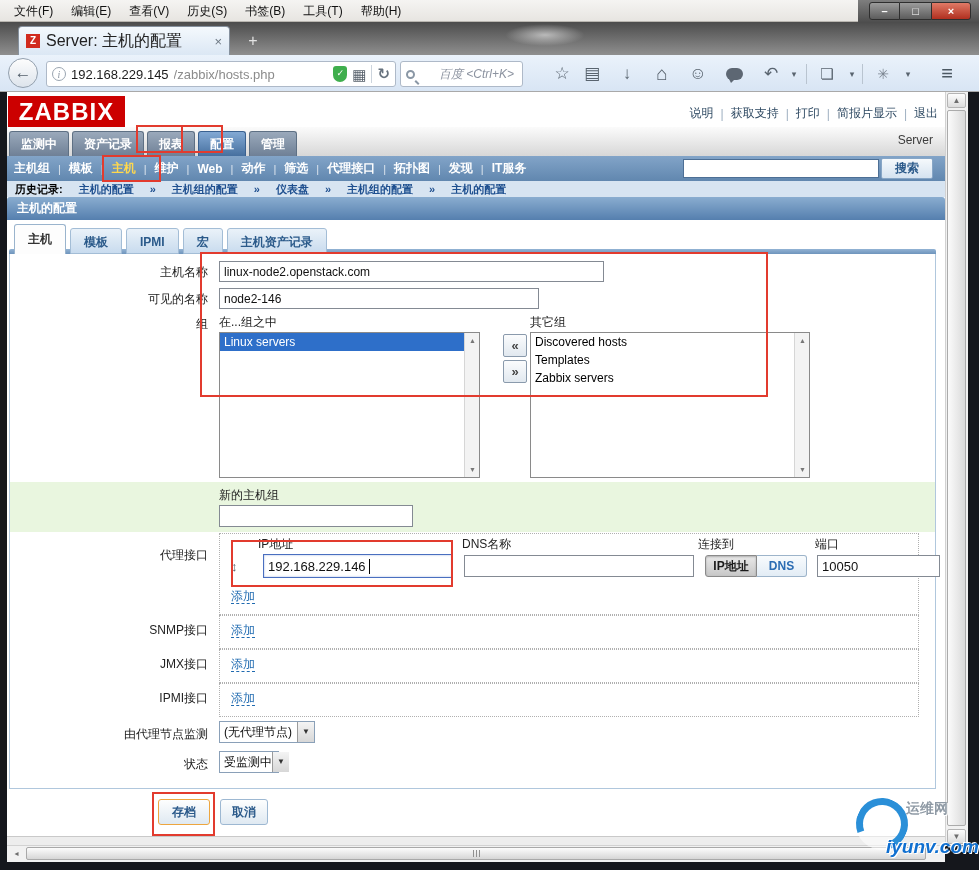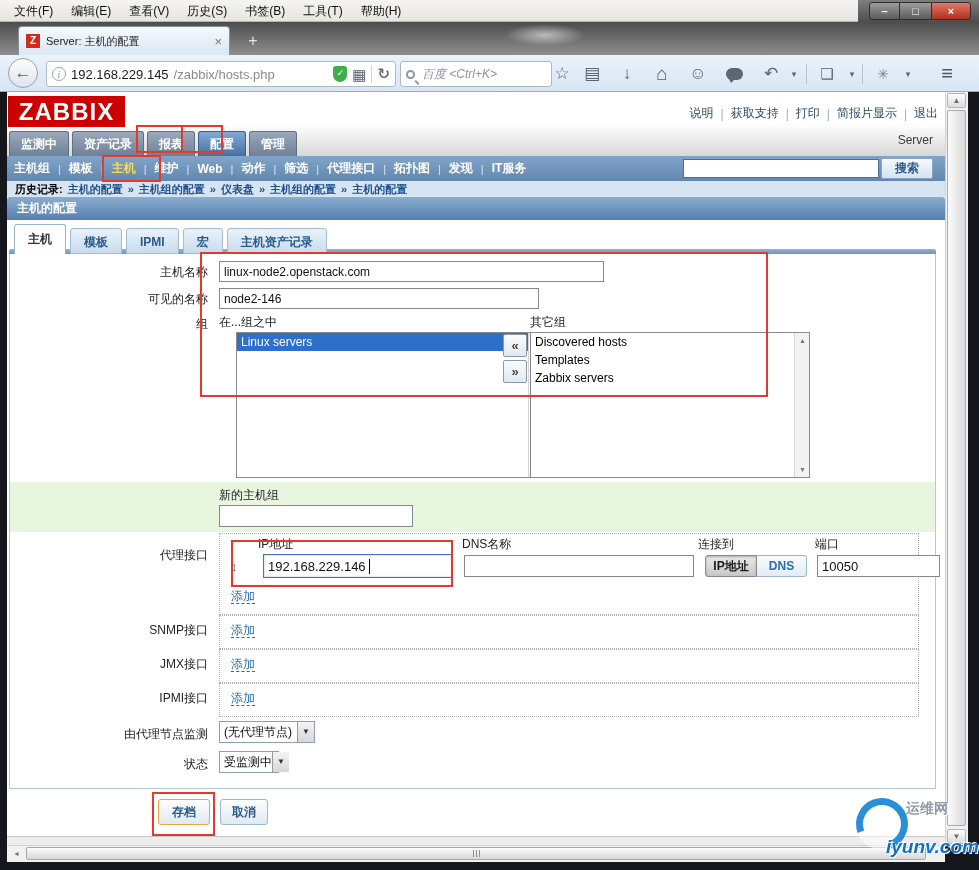--- a/index.html
+++ b/index.html
@@ -14,35 +14,35 @@
   .winbtns{right:8px;top:2px;display:flex;}
   .winbtn{width:31px;height:18px;border:1px solid #2e2e2e;background:linear-gradient(180deg,#9b9b9b,#5c5c5c);color:#fff;font-size:11px;text-align:center;line-height:16px;font-weight:bold;}
   .winbtn.min{border-radius:3px 0 0 3px;}
   .winbtn.max{border-left:none;border-right:none;}
   .winbtn.close{width:40px;background:linear-gradient(180deg,#e07a66,#b02f1f);border-radius:0 3px 3px 0;}
 
   .tabbar{left:0;top:22px;width:979px;height:33px;background:linear-gradient(180deg,#4c4c4c,#8f8f8f);}
   .glare{left:505px;top:24px;width:80px;height:22px;background:radial-gradient(ellipse at center,rgba(255,255,255,.55),rgba(255,255,255,0) 70%);}
   .tab{left:18px;top:26px;width:212px;height:29px;background:linear-gradient(180deg,#f4f9fd,#dbe7f4);border:1px solid #86919e;border-bottom:none;border-radius:4px 4px 0 0;display:flex;align-items:center;padding:0 7px;gap:6px;}
   .favicon{width:14px;height:14px;background:#d12b1e;color:#fff;font-size:10px;font-weight:bold;text-align:center;line-height:14px;flex:0 0 auto;}
-  .tab-title{font-size:11px;color:#222;flex:1;white-space:nowrap;overflow:hidden;}
+  .tab-title{font-size:16px;color:#222;flex:1;white-space:nowrap;overflow:hidden;}
   .tab-close{font-size:13px;color:#6d7883;line-height:13px;}
   .newtab{left:240px;top:31px;width:26px;height:20px;color:#e3e3e3;font-size:16px;text-align:center;line-height:20px;border-radius:2px;}
 
   .navbar{left:0;top:55px;width:979px;height:37px;background:linear-gradient(180deg,#eaf2fb,#d8e5f4);border-bottom:1px solid #a9a9a9;}
   .backbtn{left:8px;top:58px;width:30px;height:30px;border-radius:50%;border:1px solid #93a0ae;background:linear-gradient(180deg,#fdfdfd,#dde4ec);color:#55616d;font-size:17px;font-weight:bold;text-align:center;line-height:28px;}
   .urlbar{left:46px;top:61px;width:350px;height:26px;background:#fff;border:1px solid #aeb9c8;border-radius:3px;display:flex;align-items:center;padding:0 5px;gap:5px;}
   .info-i{width:14px;height:14px;border:1px solid #9aa5b1;border-radius:50%;color:#8b97a3;font-size:10px;font-style:italic;text-align:center;line-height:13px;font-family:"Liberation Serif",serif;flex:0 0 auto;}
   .url-host{font-size:13px;color:#1b1b1b;}
   .url-path{font-size:13px;color:#8b8b8b;flex:1;white-space:nowrap;overflow:hidden;}
   .shield{width:14px;height:16px;background:#3fae4d;border-radius:3px 3px 7px 7px;color:#fff;font-size:9px;text-align:center;line-height:15px;flex:0 0 auto;}
   .qr{font-size:15px;color:#565f6a;line-height:15px;flex:0 0 auto;}
   .urlsep{width:1px;height:18px;background:#ccd4dd;flex:0 0 auto;}
   .reload{font-size:15px;color:#67727e;font-weight:bold;flex:0 0 auto;}
-  .searchbox{left:400px;top:61px;width:152px;height:26px;background:#fff;border:1px solid #aeb9c8;border-radius:3px;display:flex;align-items:center;padding:0 5px;gap:5px;}
+  .searchbox{left:400px;top:61px;width:123px;height:26px;background:#fff;border:1px solid #aeb9c8;border-radius:3px;display:flex;align-items:center;padding:0 5px;gap:22px;}
   .mag{width:9px;height:9px;border:2px solid #8a97a5;border-radius:50%;position:relative;flex:0 0 auto;}
   .mag::after{content:"";position:absolute;width:2px;height:5px;background:#8a97a5;left:8px;top:8px;transform:rotate(-45deg);}
   .search-input{border:none;outline:none;width:100%;font-size:12px;font-style:italic;color:#8c93a0;background:transparent;}
   .tb-icon{top:62px;font-size:17px;color:#59646f;text-align:center;width:22px;line-height:24px;}
   .tb-caret{top:68px;font-size:9px;color:#59646f;width:12px;text-align:center;line-height:12px;}
   .tb-sep{top:64px;width:1px;height:20px;background:#b9c4d0;}
   .chat-bubble{top:68px;width:17px;height:12px;background:#5d6773;border-radius:7px;}
   .chat-bubble::after{content:"";position:absolute;left:3px;top:11px;border:4px solid transparent;border-top-color:#5d6773;border-left-width:2px;}
   .hamburger{left:934px;top:60px;width:26px;height:26px;font-size:20px;color:#4c5863;text-align:center;line-height:26px;font-weight:bold;}
 
@@ -67,21 +67,21 @@
   .mainnav-tabs{left:9px;top:131px;display:flex;gap:3px;align-items:flex-end;}
   .mtab{height:25px;line-height:25px;padding:0 11px;font-size:12px;font-weight:bold;color:#fff;background:linear-gradient(180deg,#9aa9bb,#6f8096);border:1px solid #5e7084;border-bottom:none;border-radius:3px 3px 0 0;}
   .mtab.active{background:linear-gradient(180deg,#83a9d4,#47709f);border-color:#3a6190;}
   .server-name{right:46px;top:133px;font-size:12px;color:#3c3c3c;}
   .subnav{left:7px;top:156px;width:938px;height:25px;background:linear-gradient(180deg,#82a4c8,#6187af);display:flex;align-items:center;padding-left:7px;gap:8px;}
   .subnav .lnk{font-size:12px;font-weight:bold;color:#fff;}
   .subnav .lnk.active{color:#ffd84d;}
   .subnav .sep{color:rgba(255,255,255,.75);font-size:11px;}
   .subsearch{left:683px;top:159px;width:196px;height:19px;border:1px solid #4d6f95;background:#fff;font-size:12px;padding:0 3px;outline:none;}
   .subsearch-btn{left:881px;top:158px;width:52px;height:21px;background:linear-gradient(180deg,#f5f9fc,#d5e3f0);border:1px solid #87a6c6;color:#2b5a8a;font-weight:bold;font-size:12px;text-align:center;line-height:19px;border-radius:2px;}
-  .breadcrumb{left:7px;top:181px;width:938px;height:16px;background:#d7e4f1;display:flex;align-items:center;padding-left:8px;gap:5px;font-size:11px;font-weight:bold;}
+  .breadcrumb{left:7px;top:181px;width:938px;height:16px;background:#d7e4f1;display:flex;align-items:center;padding-left:8px;gap:16px;font-size:11px;font-weight:bold;}
   .breadcrumb .bl{color:#000;}
   .breadcrumb .bi{color:#1e4f8f;}
   .breadcrumb .bs{color:#1e4f8f;}
   .pagetitle{left:7px;top:197px;width:938px;height:23px;background:linear-gradient(180deg,#8aadd0,#557fae);border-radius:3px 3px 0 0;color:#fff;font-size:12px;font-weight:bold;line-height:23px;padding-left:10px;}
 
   .formtabs{left:14px;top:224px;display:flex;gap:4px;align-items:flex-end;z-index:3;}
   .ftab{height:26px;line-height:26px;padding:0 13px;font-size:12px;font-weight:bold;color:#2b5a8a;background:linear-gradient(180deg,#eaf2f9,#c8dbee);border:1px solid #a3bdd6;border-radius:3px 3px 0 0;}
   .ftab.active{height:30px;line-height:28px;color:#333;background:#fdfdfd;border-color:#9ab4cd;border-bottom:none;}
   .panel-top{left:9px;top:249px;width:927px;height:5px;background:linear-gradient(180deg,#93b3d4,#6e94bc);border-radius:2px 2px 0 0;z-index:2;}
   .panel{left:9px;top:253px;width:927px;height:536px;background:#fff;border:1px solid #b0c7dd;border-top:none;}
@@ -261,21 +261,21 @@
   <div class="abs flabel" style="left:60px;top:263px;width:148px;">主机名称</div>
   <input class="abs tinput" style="left: 219px; top: 261px; width: 385px; height: 21px;" value="linux-node2.openstack.com">
 
   <div class="abs flabel" style="left:60px;top:290px;width:148px;">可见的名称</div>
   <input class="abs tinput" style="left: 219px; top: 288px; width: 320px; height: 21px;" value="node2-146">
 
   <div class="abs flabel" style="left:60px;top:315px;width:148px;">组</div>
   <div class="abs fheader" style="left:219px;top:314px;">在...组之中</div>
   <div class="abs fheader" style="left:530px;top:314px;">其它组</div>
 
-  <div class="abs listbox" style="left:236px;top:332px;width:308px;height:146px;">
+  <div class="abs listbox" style="left:219px;top:332px;width:261px;height:146px;">
     <div class="lb-item selected">Linux servers</div>
     <div class="lb-scroll">
       <span class="lb-arrow" style="top:1px;">▲</span>
       <span class="lb-arrow" style="bottom:1px;">▼</span>
     </div>
   </div>
 
   <div class="abs movebtn" style="left:503px;top:334px;">«</div>
   <div class="abs movebtn" style="left:503px;top:360px;">»</div>
 

